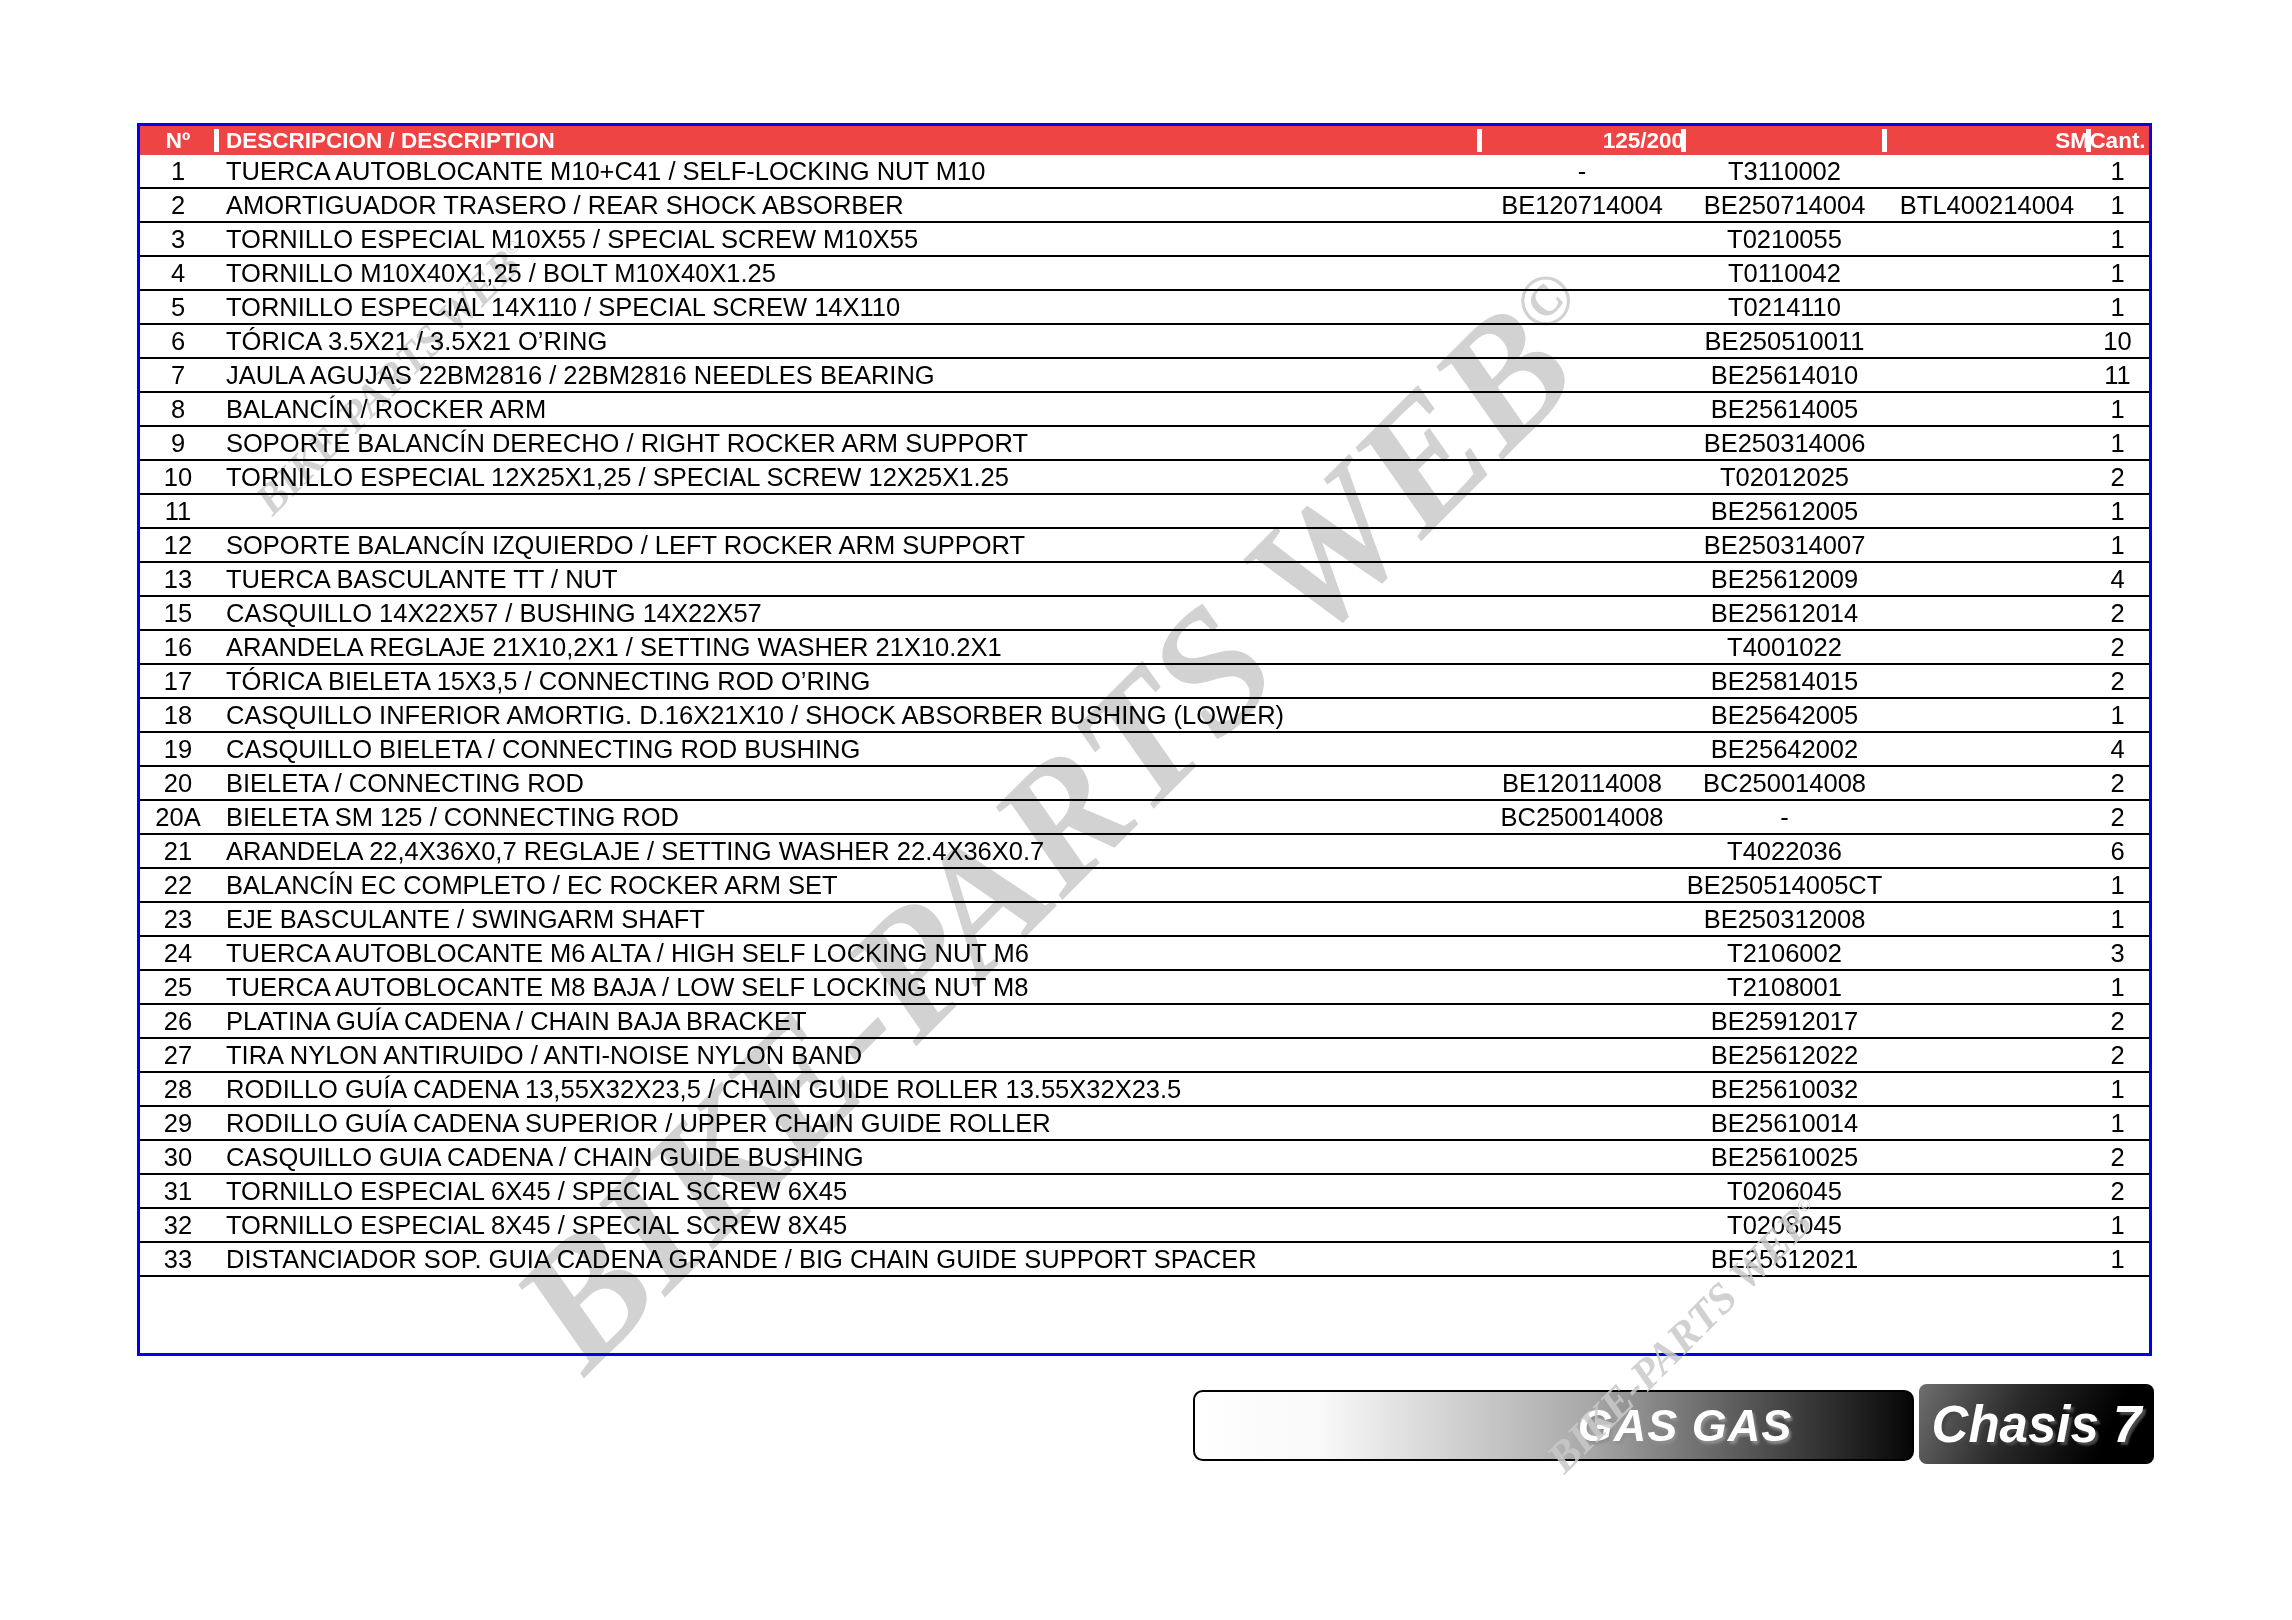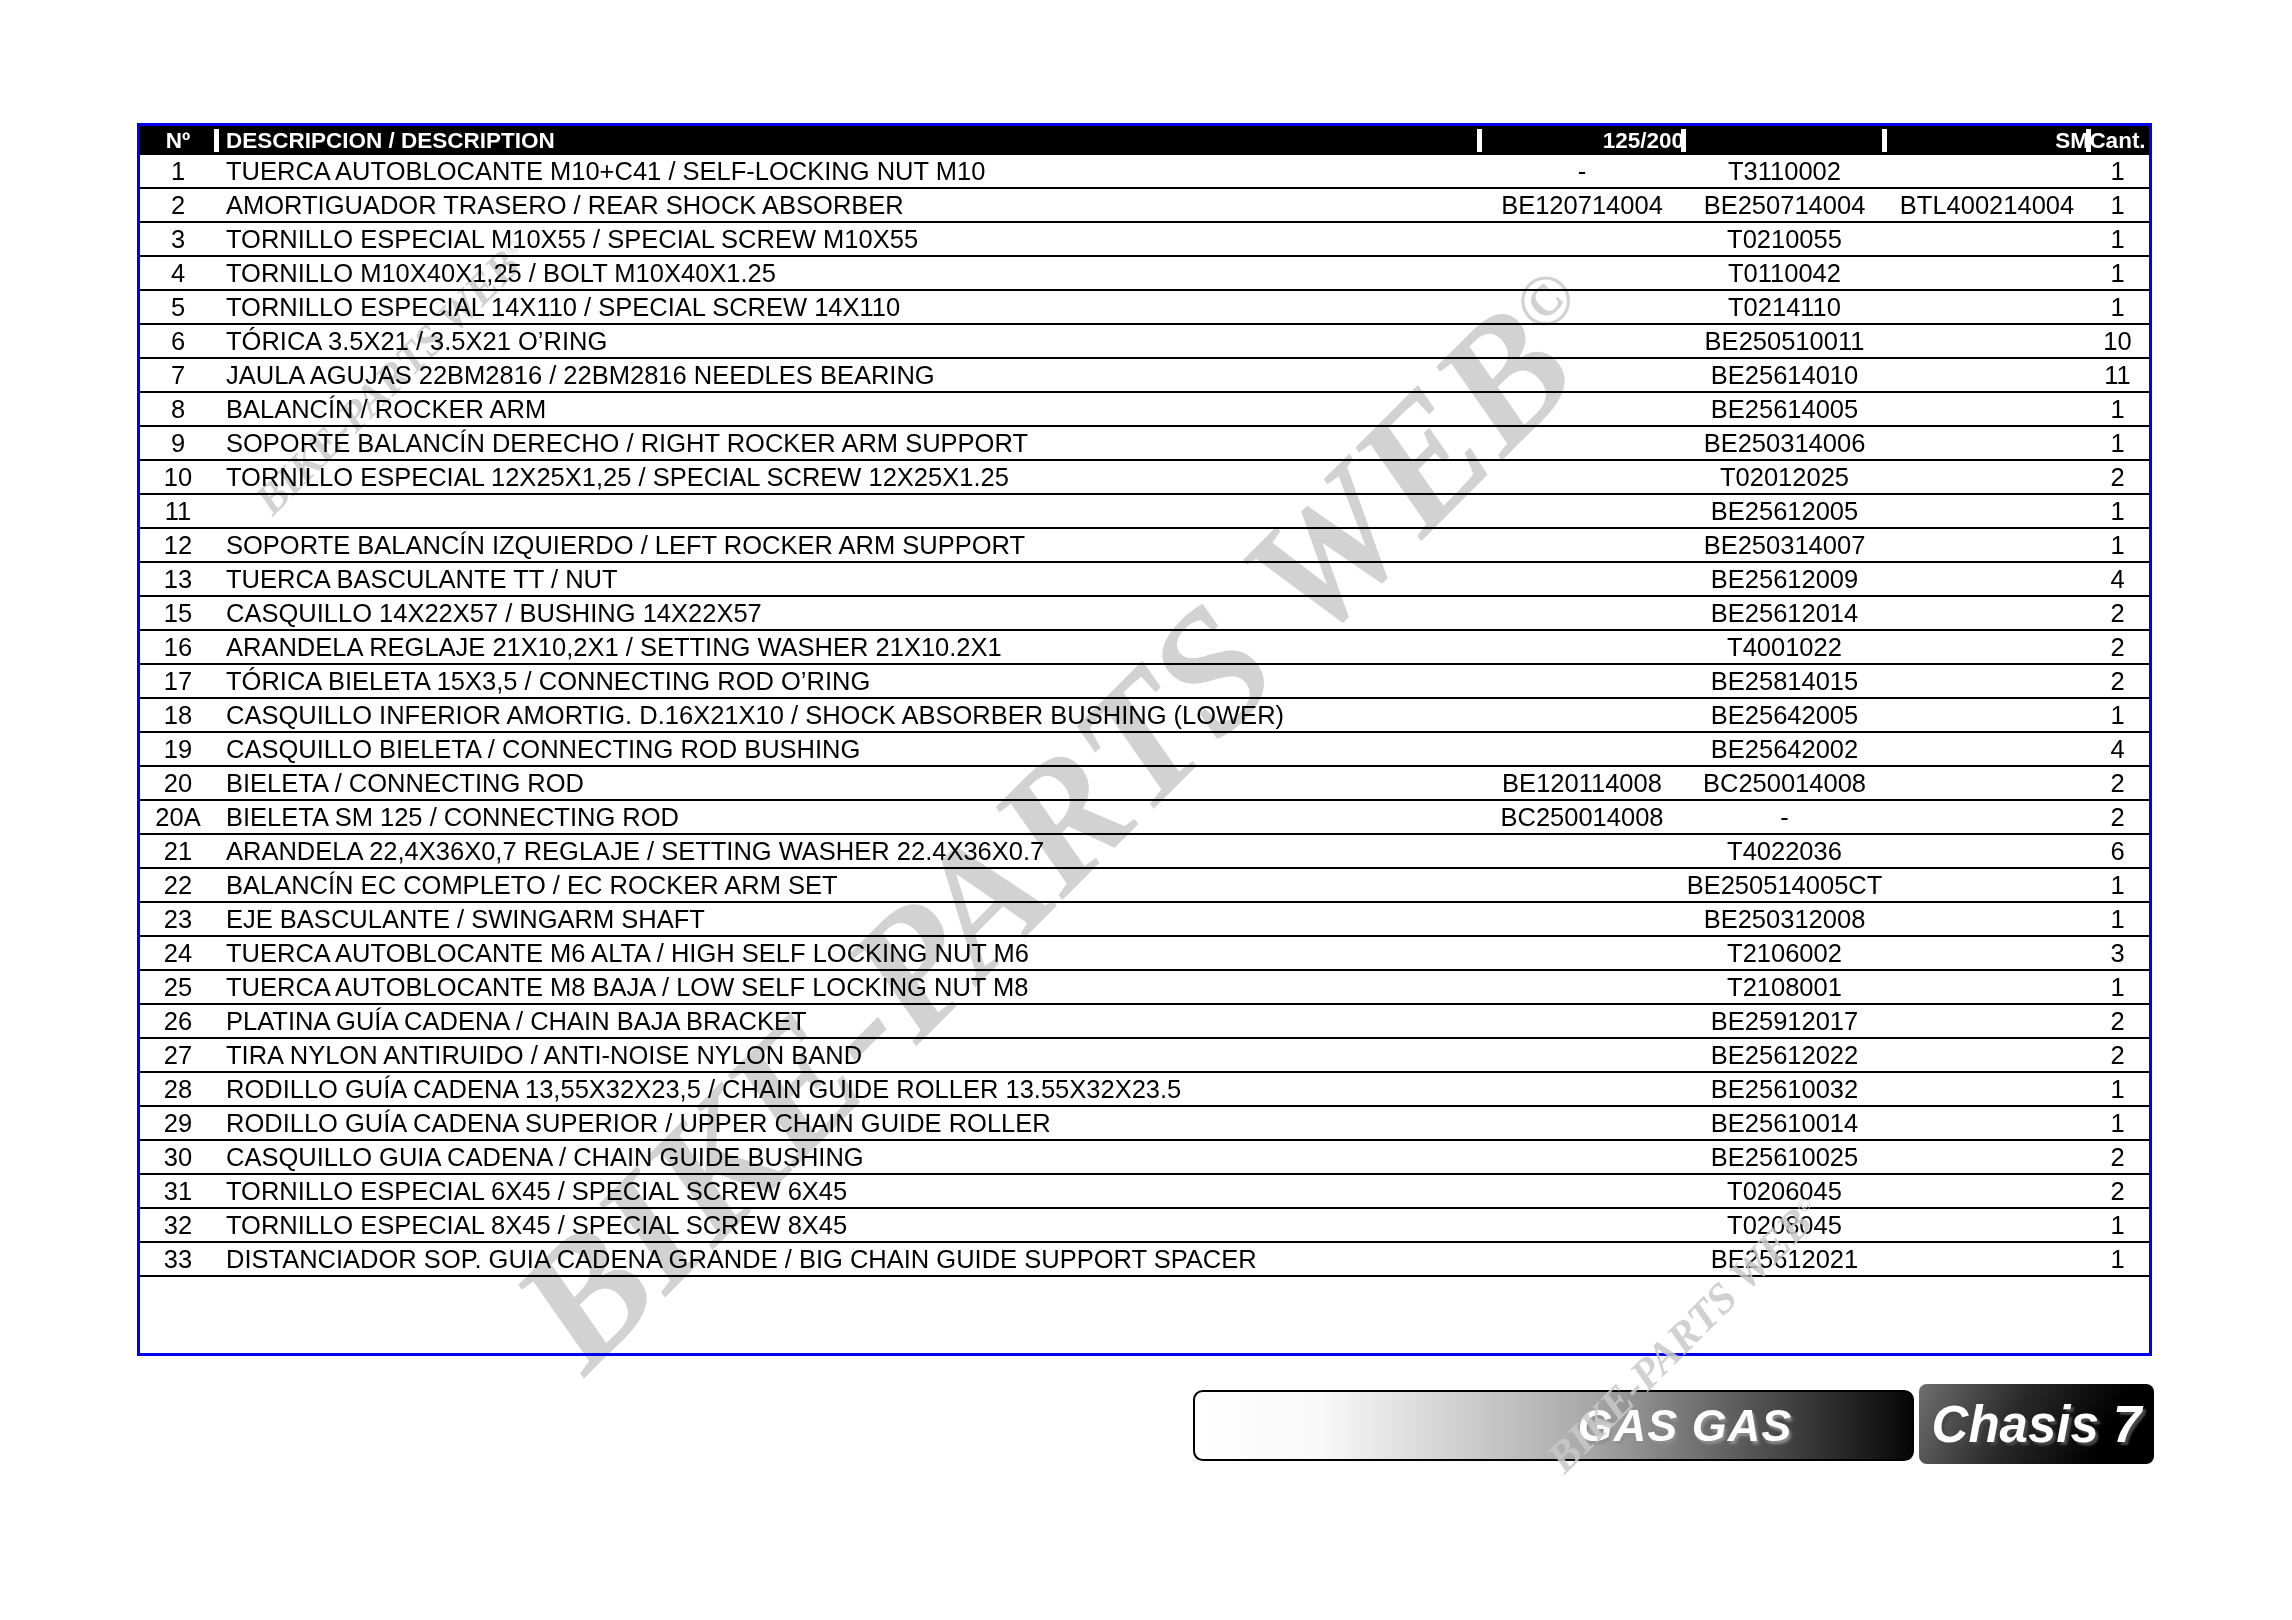--- a/index.html
+++ b/index.html
@@ -17,21 +17,21 @@
   .wm-main{left:1063px;top:818px;font-size:172px;}
   .wm-small{font-size:43px;}
   .wm-tl{left:392px;top:377px;}
   .wm-br{left:1684px;top:1335px;z-index:3;color:#c9c9c9;opacity:.85;}
   .watermark sup{font-size:.42em;vertical-align:super;}
   
   .parts-table{
     position:absolute;left:137px;top:123px;width:2015px;height:1233px;
     box-sizing:border-box;border:3.9px solid #0000ee;background:transparent;z-index:1;
   }
-  .thead{position:relative;height:29px;background:#000000;color:#ffffff;
+  .thead{position:relative;height:29px;background:#ef4444;color:#ffffff;
     font-weight:bold;font-size:22.5px;}
   .thead .lbl{position:absolute;top:0;height:29px;line-height:29px;white-space:nowrap;}
   .h-num{left:0;width:76px;text-align:center;}
   .h-desc{left:86px;}
   .h-125{left:1340px;width:204px;text-align:right;}
   .h-250{left:1544px;width:201px;text-align:center;margin-top:24px;}
   .h-sm{left:1745px;width:204px;text-align:right;}
   .h-qty{left:1949px;width:57px;text-align:center;}
   .tick{position:absolute;top:2.9px;height:23.5px;width:4.9px;background:#ffffff;}
   .t1{left:74px}.t2{left:1337px}.t3{left:1541px}.t4{left:1742px}.t5{left:1946px}

